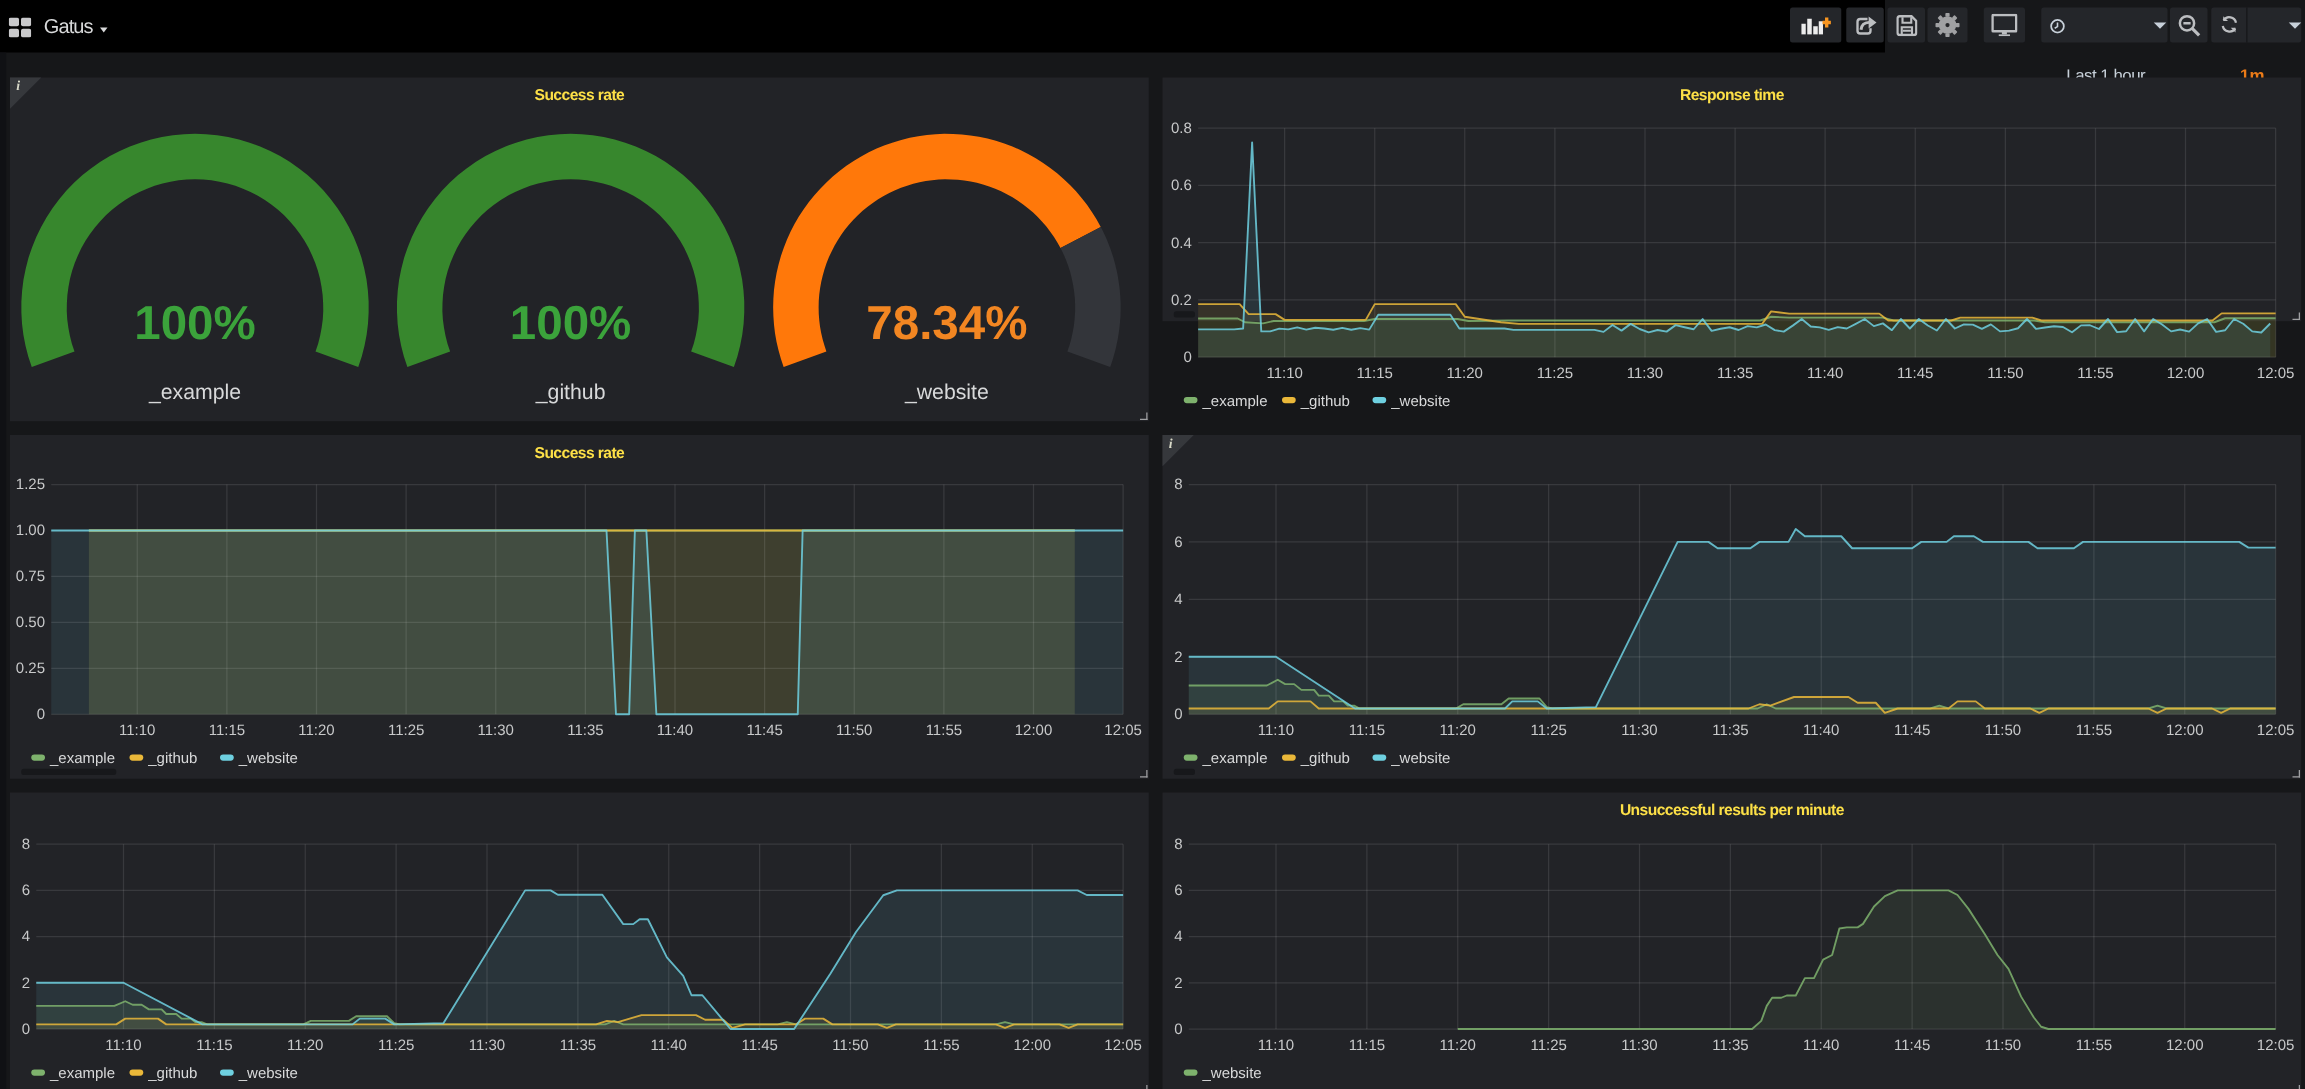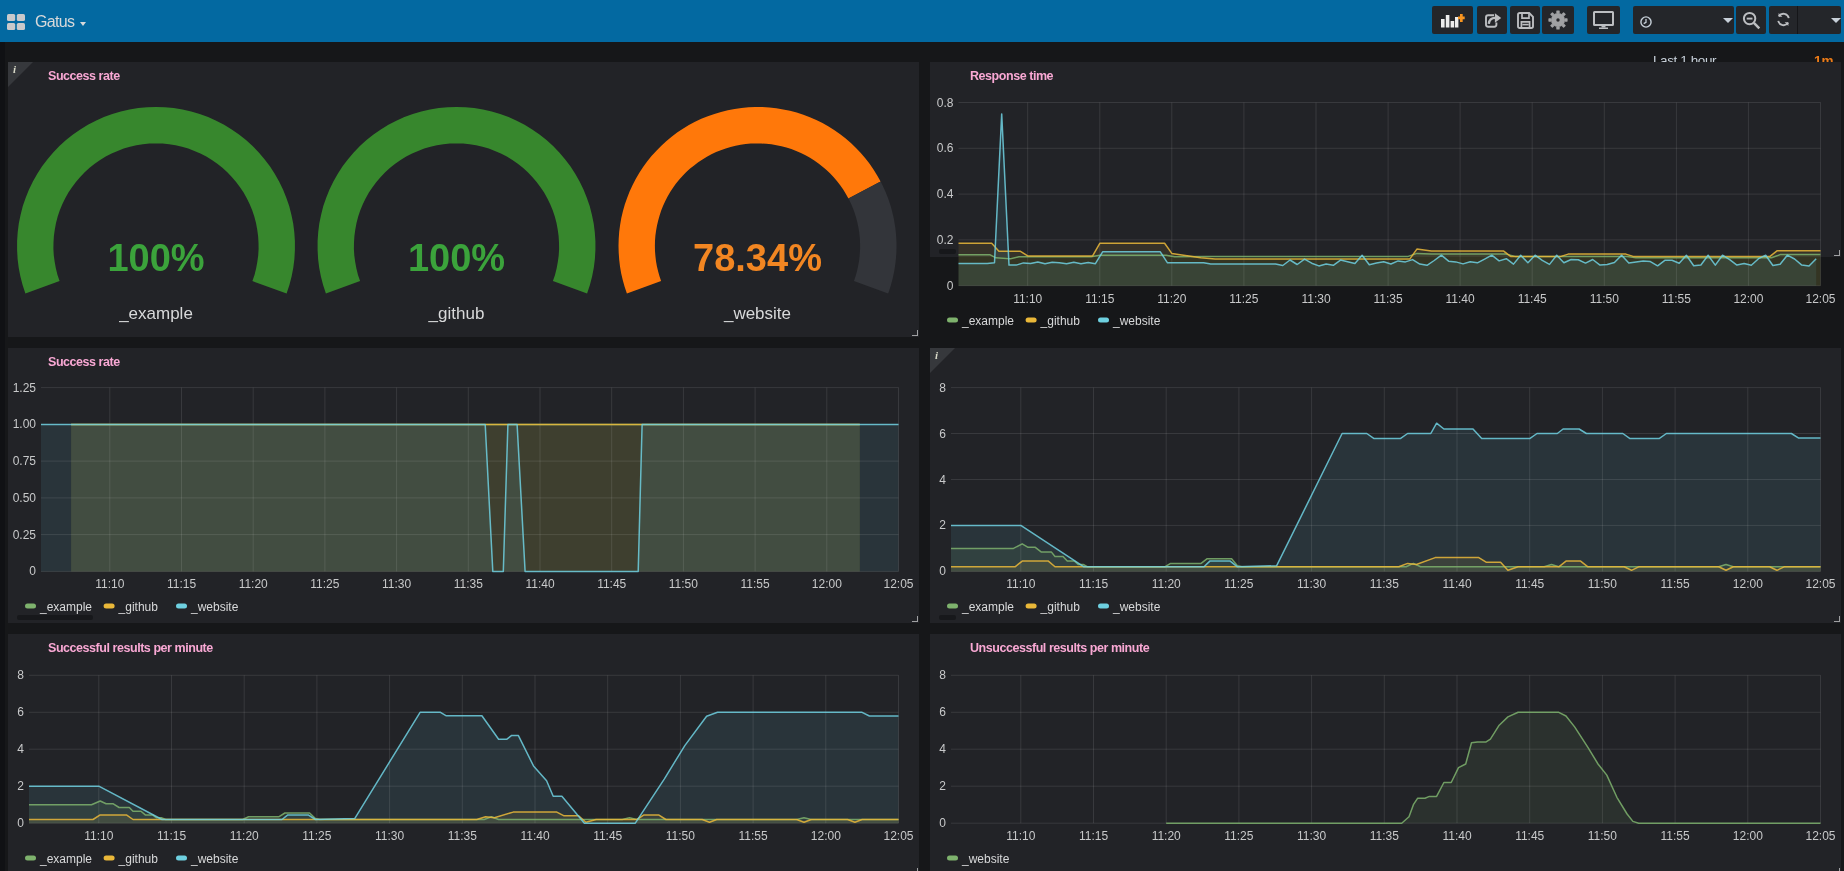--- a/index.html
+++ b/index.html
@@ -1,23 +1,23 @@
 <!DOCTYPE html>
 <html><head><meta charset="utf-8"><style>
 * { margin:0; padding:0; box-sizing:border-box; }
 html,body { width:1844px; height:871px; background:#161719; font-family:"Liberation Sans",sans-serif; overflow:hidden; }
-#navbar { position:absolute; left:0; top:0; width:1844px; height:42px; background:#0369a1; }
+#navbar { position:absolute; left:0; top:0; width:1508px; height:42px; background:#000000; }
 #brand { position:absolute; left:7px; top:13px; display:flex; align-items:center; }
 #btitle { color:#d8d9da; font-size:16px; letter-spacing:-0.7px; margin:0 6px 0 10px; }
 .nbtn { position:absolute; top:6px; height:28px; background:#24262a; border-radius:2px; display:flex; align-items:center; justify-content:center; }
 .ntext { color:#c7d0d9; font-size:14px; white-space:nowrap;margin-top:40px; }
 .caret { width:0; height:0; border-left:5px solid transparent; border-right:5px solid transparent; border-top:5px solid #c7d0d9; margin-left:8px; flex-shrink:0; }
 .nbtn svg { flex-shrink:0; }
 .panel { position:absolute; background:#222327; }
-.ptitle { position:absolute; left:0; right:0; top:7px; color:#f9a8d4; font-size:12.5px; font-weight:bold; letter-spacing:-0.45px;margin-left:40px; }
+.ptitle { position:absolute; left:0; right:0; top:7px; text-align:center; color:#fde047; font-size:12.5px; font-weight:bold; letter-spacing:-0.45px; }
 .info-corner { position:absolute; left:0; top:0; width:0; height:0; border-top:25px solid #36383c; border-right:25px solid transparent; }
 .info-i { position:absolute; left:5px; top:1px; color:#d8d9c8; font-size:11px; font-family:"Liberation Serif",serif; font-weight:bold; font-style:italic; }
 .rz { position:absolute; right:1px; bottom:1px; width:6px; height:6px; border-right:1.6px solid #9fa0a2; border-bottom:1.6px solid #9fa0a2; }
 svg text { font-family:"Liberation Sans",sans-serif; }
 </style></head><body>
 <div id="navbar">
     <div id="brand">
       <svg width="18" height="16" viewBox="0 0 18 16">
         <rect x="0" y="0" width="8.2" height="7" rx="1.6" fill="#c9c9cb"></rect>
         <rect x="9.8" y="0" width="8.2" height="7" rx="1.6" fill="#c9c9cb"></rect>
@@ -94,21 +94,21 @@
       </svg>
     </div>
     <div class="nbtn" style="left:1769px;width:72px">
       <span style="position:absolute;left:7px;top:6px"><svg width="15" height="15" viewBox="0 0 19 18">
           <path d="M16.2 7.3 A7 7 0 0 0 3.6 4.8" fill="none" stroke="#bcbec1" stroke-width="2.3"></path>
           <path d="M3.3 0.8 v4.8 h4.8 Z" fill="#bcbec1"></path>
           <path d="M2.8 10.7 a7 7 0 0 0 12.6 2.5" fill="none" stroke="#bcbec1" stroke-width="2.3"></path>
           <path d="M15.7 17.2 v-4.8 h-4.8 Z" fill="#bcbec1"></path>
         </svg></span>
       <span style="position:absolute;left:28px;top:0;width:1px;height:28px;background:#151619"></span>
-      <span class="ntext" style="position:absolute;left:45px;top:7px;color:#eb7b18;font-weight:bold;font-size:13.5px">1m</span>
+      <span class="ntext" style="position:absolute;left:23px;top:7px;color:#eb7b18;font-weight:bold;font-size:13.5px">1m</span>
       <span class="caret" style="position:absolute;left:54px;top:12px"></span>
     </div>
   </div>
 <div style="position:absolute;left:0;top:42px;width:5px;height:829px;background:#101114"></div>
 <div class="panel" style="left:8px;top:62px;width:911px;height:275px">
 <div class="info-corner"></div>
     <div class="info-i">i</div>
     <div class="ptitle">Success rate</div>
 <svg width="911" height="275" viewBox="0 0 911 275" style="position:absolute;left:0;top:0">
       <path d="M17.4 231.5 L14.6 223.1 L12.4 214.5 L10.7 205.7 L9.6 196.9 L9.1 188.0 L9.1 179.1 L9.7 170.3 L10.8 161.5 L12.6 152.7 L14.8 144.1 L17.7 135.7 L21.0 127.5 L24.9 119.5 L29.3 111.7 L34.1 104.3 L39.5 97.2 L45.2 90.4 L51.4 84.0 L58.0 78.0 L65.0 72.5 L72.3 67.4 L79.9 62.8 L87.8 58.7 L95.9 55.1 L104.3 52.1 L112.8 49.5 L121.5 47.6 L130.3 46.1 L139.1 45.3 L148.0 45.0 L156.9 45.3 L165.7 46.1 L174.5 47.6 L183.2 49.5 L191.7 52.1 L200.1 55.1 L208.2 58.7 L216.1 62.8 L223.7 67.4 L231.0 72.5 L238.0 78.0 L244.6 84.0 L250.8 90.4 L256.5 97.2 L261.9 104.3 L266.7 111.7 L271.1 119.5 L275.0 127.5 L278.3 135.7 L281.2 144.1 L283.4 152.7 L285.2 161.5 L286.3 170.3 L286.9 179.1 L286.9 188.0 L286.4 196.9 L285.3 205.7 L283.6 214.5 L281.4 223.1 L278.6 231.5 L244.4 219.1 L246.5 212.9 L248.1 206.5 L249.3 200.1 L250.2 193.5 L250.6 187.0 L250.5 180.4 L250.1 173.9 L249.2 167.4 L248.0 160.9 L246.3 154.6 L244.2 148.3 L241.7 142.3 L238.9 136.4 L235.6 130.6 L232.0 125.2 L228.1 119.9 L223.8 114.9 L219.3 110.2 L214.4 105.8 L209.3 101.7 L203.9 98.0 L198.3 94.6 L192.4 91.5 L186.4 88.9 L180.3 86.6 L174.0 84.7 L167.6 83.3 L161.1 82.2 L154.6 81.6 L148.0 81.4 L141.4 81.6 L134.9 82.2 L128.4 83.3 L122.0 84.7 L115.7 86.6 L109.6 88.9 L103.6 91.5 L97.7 94.6 L92.1 98.0 L86.7 101.7 L81.6 105.8 L76.7 110.2 L72.2 114.9 L67.9 119.9 L64.0 125.2 L60.4 130.6 L57.1 136.4 L54.3 142.3 L51.8 148.3 L49.7 154.6 L48.0 160.9 L46.8 167.4 L45.9 173.9 L45.5 180.4 L45.4 187.0 L45.8 193.5 L46.7 200.1 L47.9 206.5 L49.5 212.9 L51.6 219.1 Z" fill="#37872d"></path>
@@ -280,21 +280,20 @@
       <text x="32" y="262.5" fill="#d8d9da" font-size="12">_example</text>
       <rect x="95.6" y="255.5" width="11" height="5" rx="2.5" fill="#eab839"></rect>
       <text x="110.6" y="262.5" fill="#d8d9da" font-size="12">_github</text>
       <rect x="168.0" y="255.5" width="11" height="5" rx="2.5" fill="#6ed0e0"></rect>
       <text x="183.0" y="262.5" fill="#d8d9da" font-size="12">_website</text>
     </svg>
     <div class="rz"></div>
     <div style="position:absolute;left:9px;bottom:3px;width:17px;height:5px;background:#17181b;border-radius:2px"></div>
   </div>
 <div class="panel" style="left:8px;top:634px;width:911px;height:241px">
-<div class="ptitle">Successful results per minute</div>
 <svg width="911" height="241" viewBox="0 0 911 241" style="position:absolute;left:0;top:0">
       <polygon points="21,189.2 21,170.7 83.5,170.7 92.2,167 98.1,169.8 105.3,169.8 111.1,173.5 121.3,173.5 125,177.2 133,177.2 137.3,180.9 144.6,180.9 148.2,183.7 153.3,183.7 157.7,185.5 234.7,185.5 240.6,182.7 271.1,182.7 276.9,179 301.6,179 307.4,184.6 311.8,185.5 476.1,185.5 483.4,182.7 490.6,185.5 614.2,185.5 621.5,183.7 628.8,185.5 788.7,185.5 796,183.7 803.3,185.5 890.5,185.5 890.5,189.2" fill="#7eb26d" fill-opacity="0.1"></polygon>
       <polygon points="21,189.2 21,185.5 85,185.5 92.2,180.9 118.4,180.9 125,185.5 468.8,185.5 477.6,182.7 486.3,183.7 505.2,178.1 548.8,178.1 556.1,181.8 570.6,181.8 577.9,188.3 588.1,185.5 628.8,185.5 636,180.9 650.6,180.9 657.9,185.5 694.2,185.5 701.5,188.3 708.7,185.5 788.7,185.5 796,188.3 803.3,185.5 839.6,185.5 846.9,188.3 854.1,185.5 890.5,185.5 890.5,189.2" fill="#eab839" fill-opacity="0.1"></polygon>
       <polygon points="21,189.2 21,152.2 90.8,152.2 154,185.5 274,185.5 279.8,180.9 300.2,180.9 307.4,185.5 346.7,184.6 412.1,78.3 432.5,78.3 438.3,81.8 473.9,81.8 490.6,105.3 498.6,105.3 503.7,101.4 510.3,101.4 525.5,131.9 538.6,146.7 545.2,162.2 553.9,162.2 576.4,189.2 627.3,189.2 656.4,144.8 676.8,111.6 698.6,82.2 709.5,78.3 854.1,78.3 861.4,82 890.5,82 890.5,189.2" fill="#6ed0e0" fill-opacity="0.1"></polygon>
       <line x1="21" y1="189.2" x2="890.5" y2="189.2" stroke="rgba(255,255,255,0.10)" stroke-width="1"></line>
       <line x1="21" y1="152.2" x2="890.5" y2="152.2" stroke="rgba(255,255,255,0.10)" stroke-width="1"></line>
       <line x1="21" y1="115.2" x2="890.5" y2="115.2" stroke="rgba(255,255,255,0.10)" stroke-width="1"></line>
       <line x1="21" y1="78.3" x2="890.5" y2="78.3" stroke="rgba(255,255,255,0.10)" stroke-width="1"></line>
       <line x1="21" y1="41.3" x2="890.5" y2="41.3" stroke="rgba(255,255,255,0.10)" stroke-width="1"></line>
       <line x1="90.8" y1="41.3" x2="90.8" y2="189.2" stroke="rgba(255,255,255,0.10)" stroke-width="1"></line>

